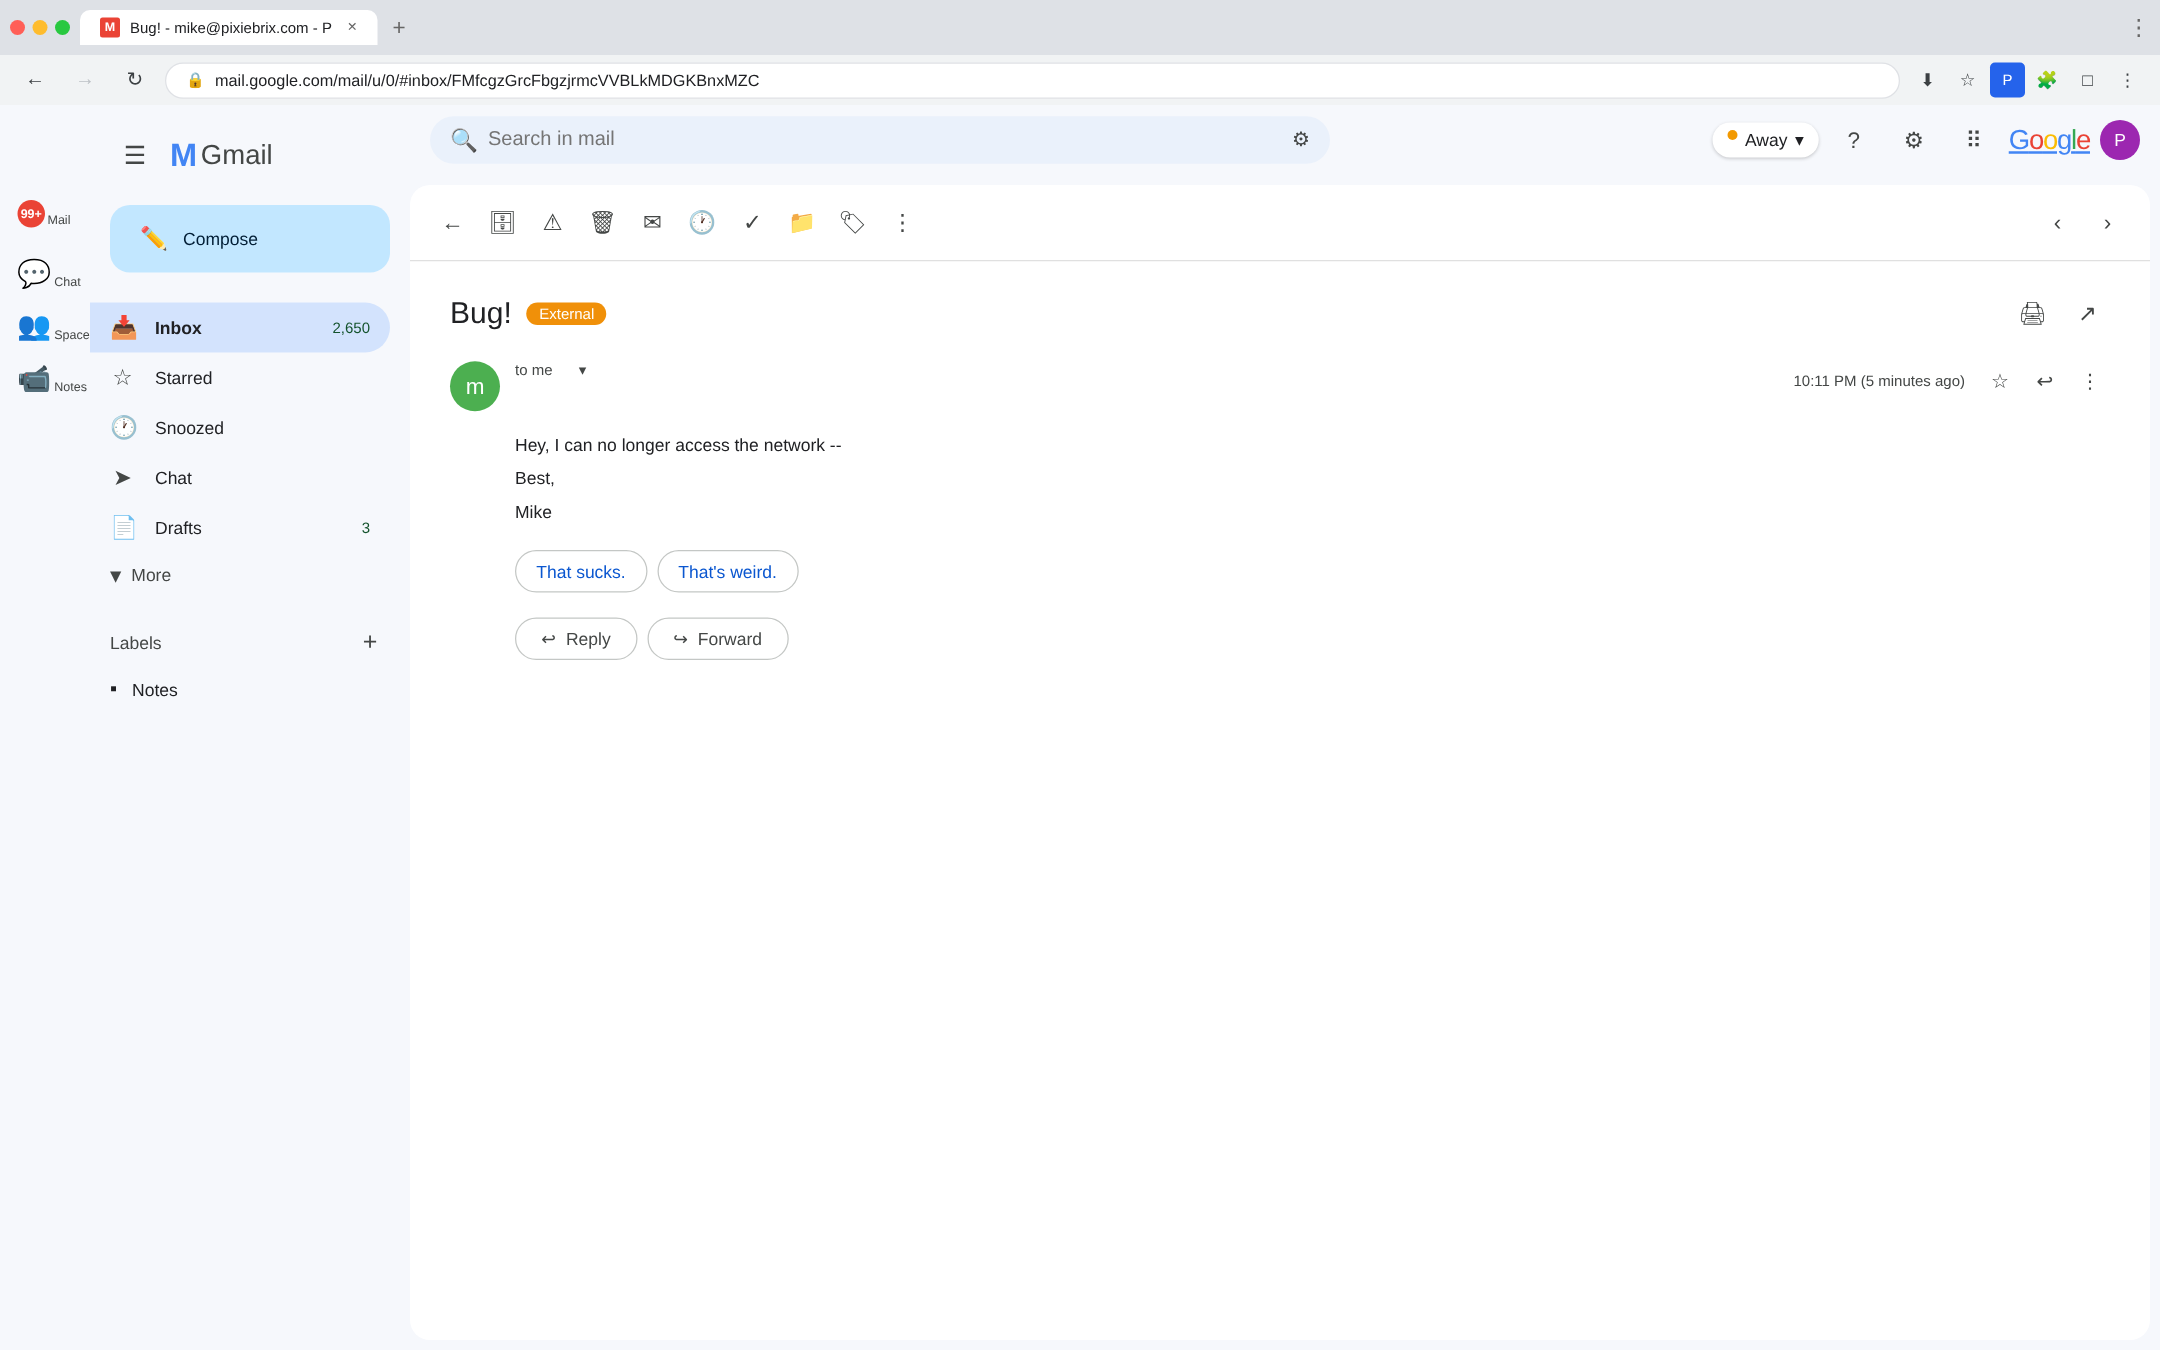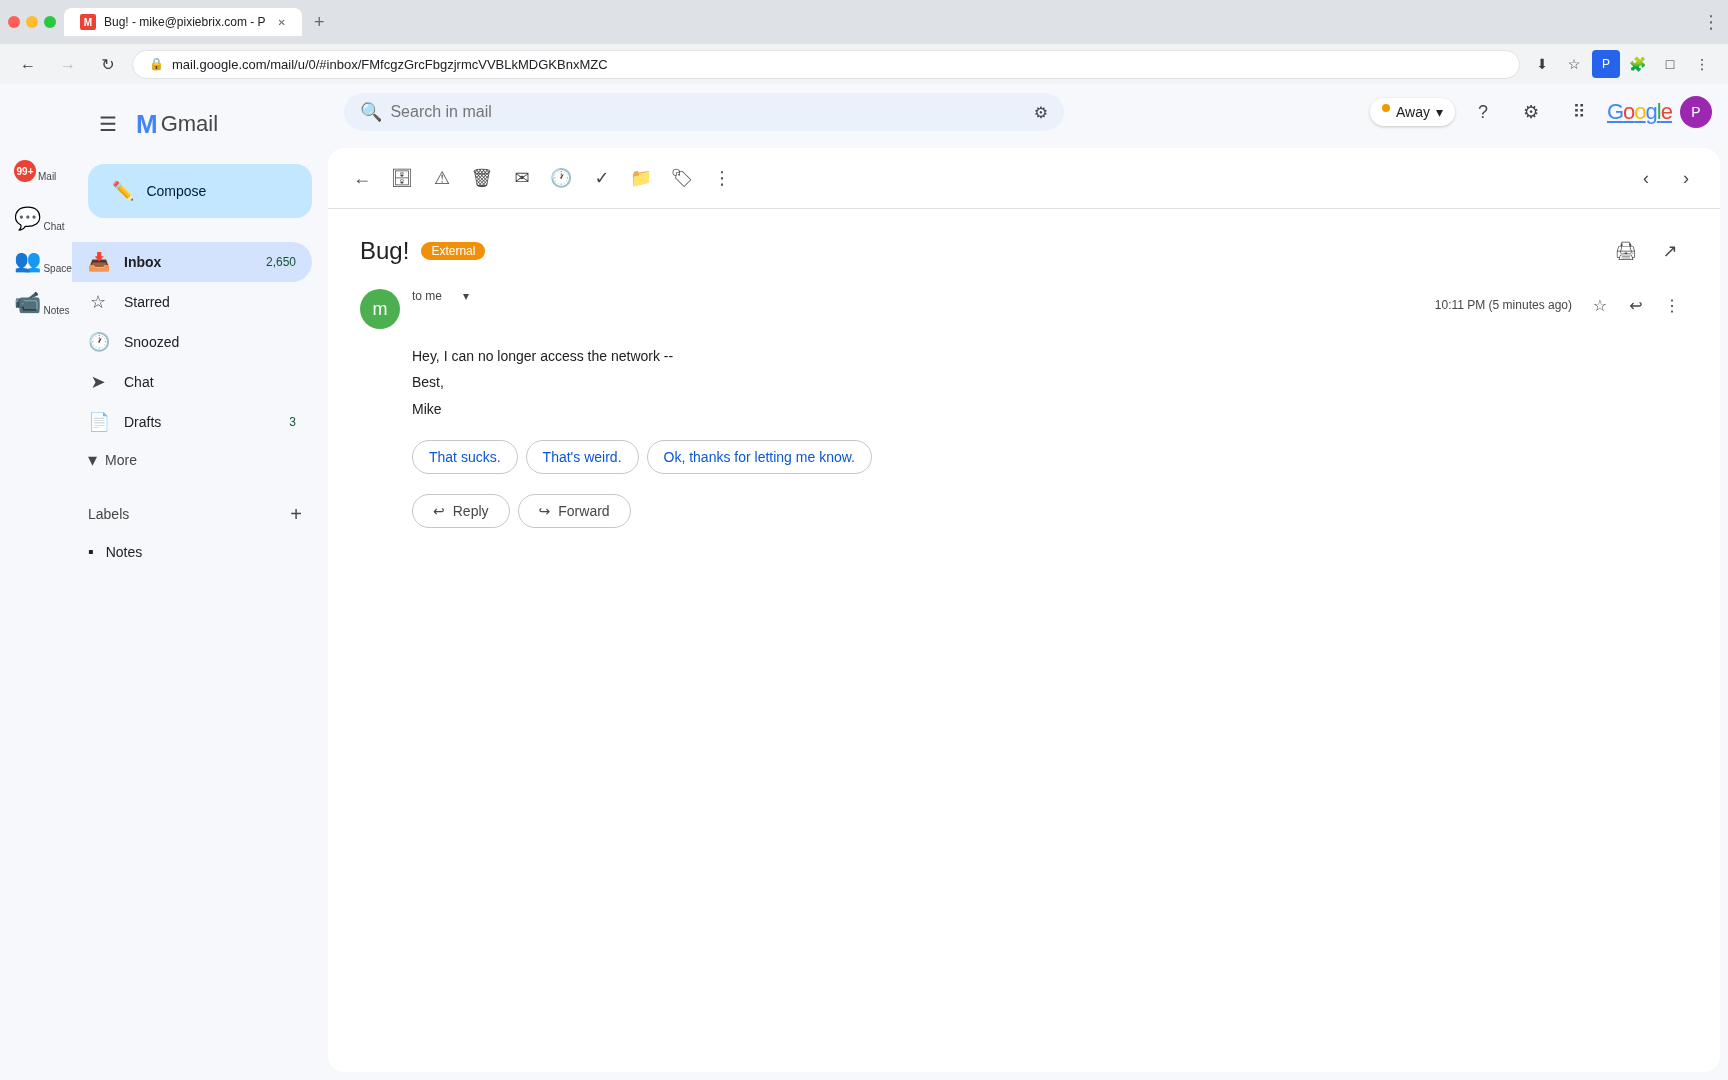--- a/index.html
+++ b/index.html
@@ -294,21 +294,20 @@
 
         <div class="email-body">
           <p>Hey, I can no longer access the network --</p>
           <p>Best,</p>
           <p>Mike</p>
         </div>
 
         <div class="smart-replies">
           <button class="smart-reply-btn">That sucks.</button>
           <button class="smart-reply-btn">That's weird.</button>
-          <button class="smart-reply-btn">Ok, thanks for letting me know.</button>
         </div>
 
         <div class="reply-actions">
           <button class="reply-btn">
             <span>↩</span>
             <span>Reply</span>
           </button>
           <button class="reply-btn">
             <span>↪</span>
             <span>Forward</span>

